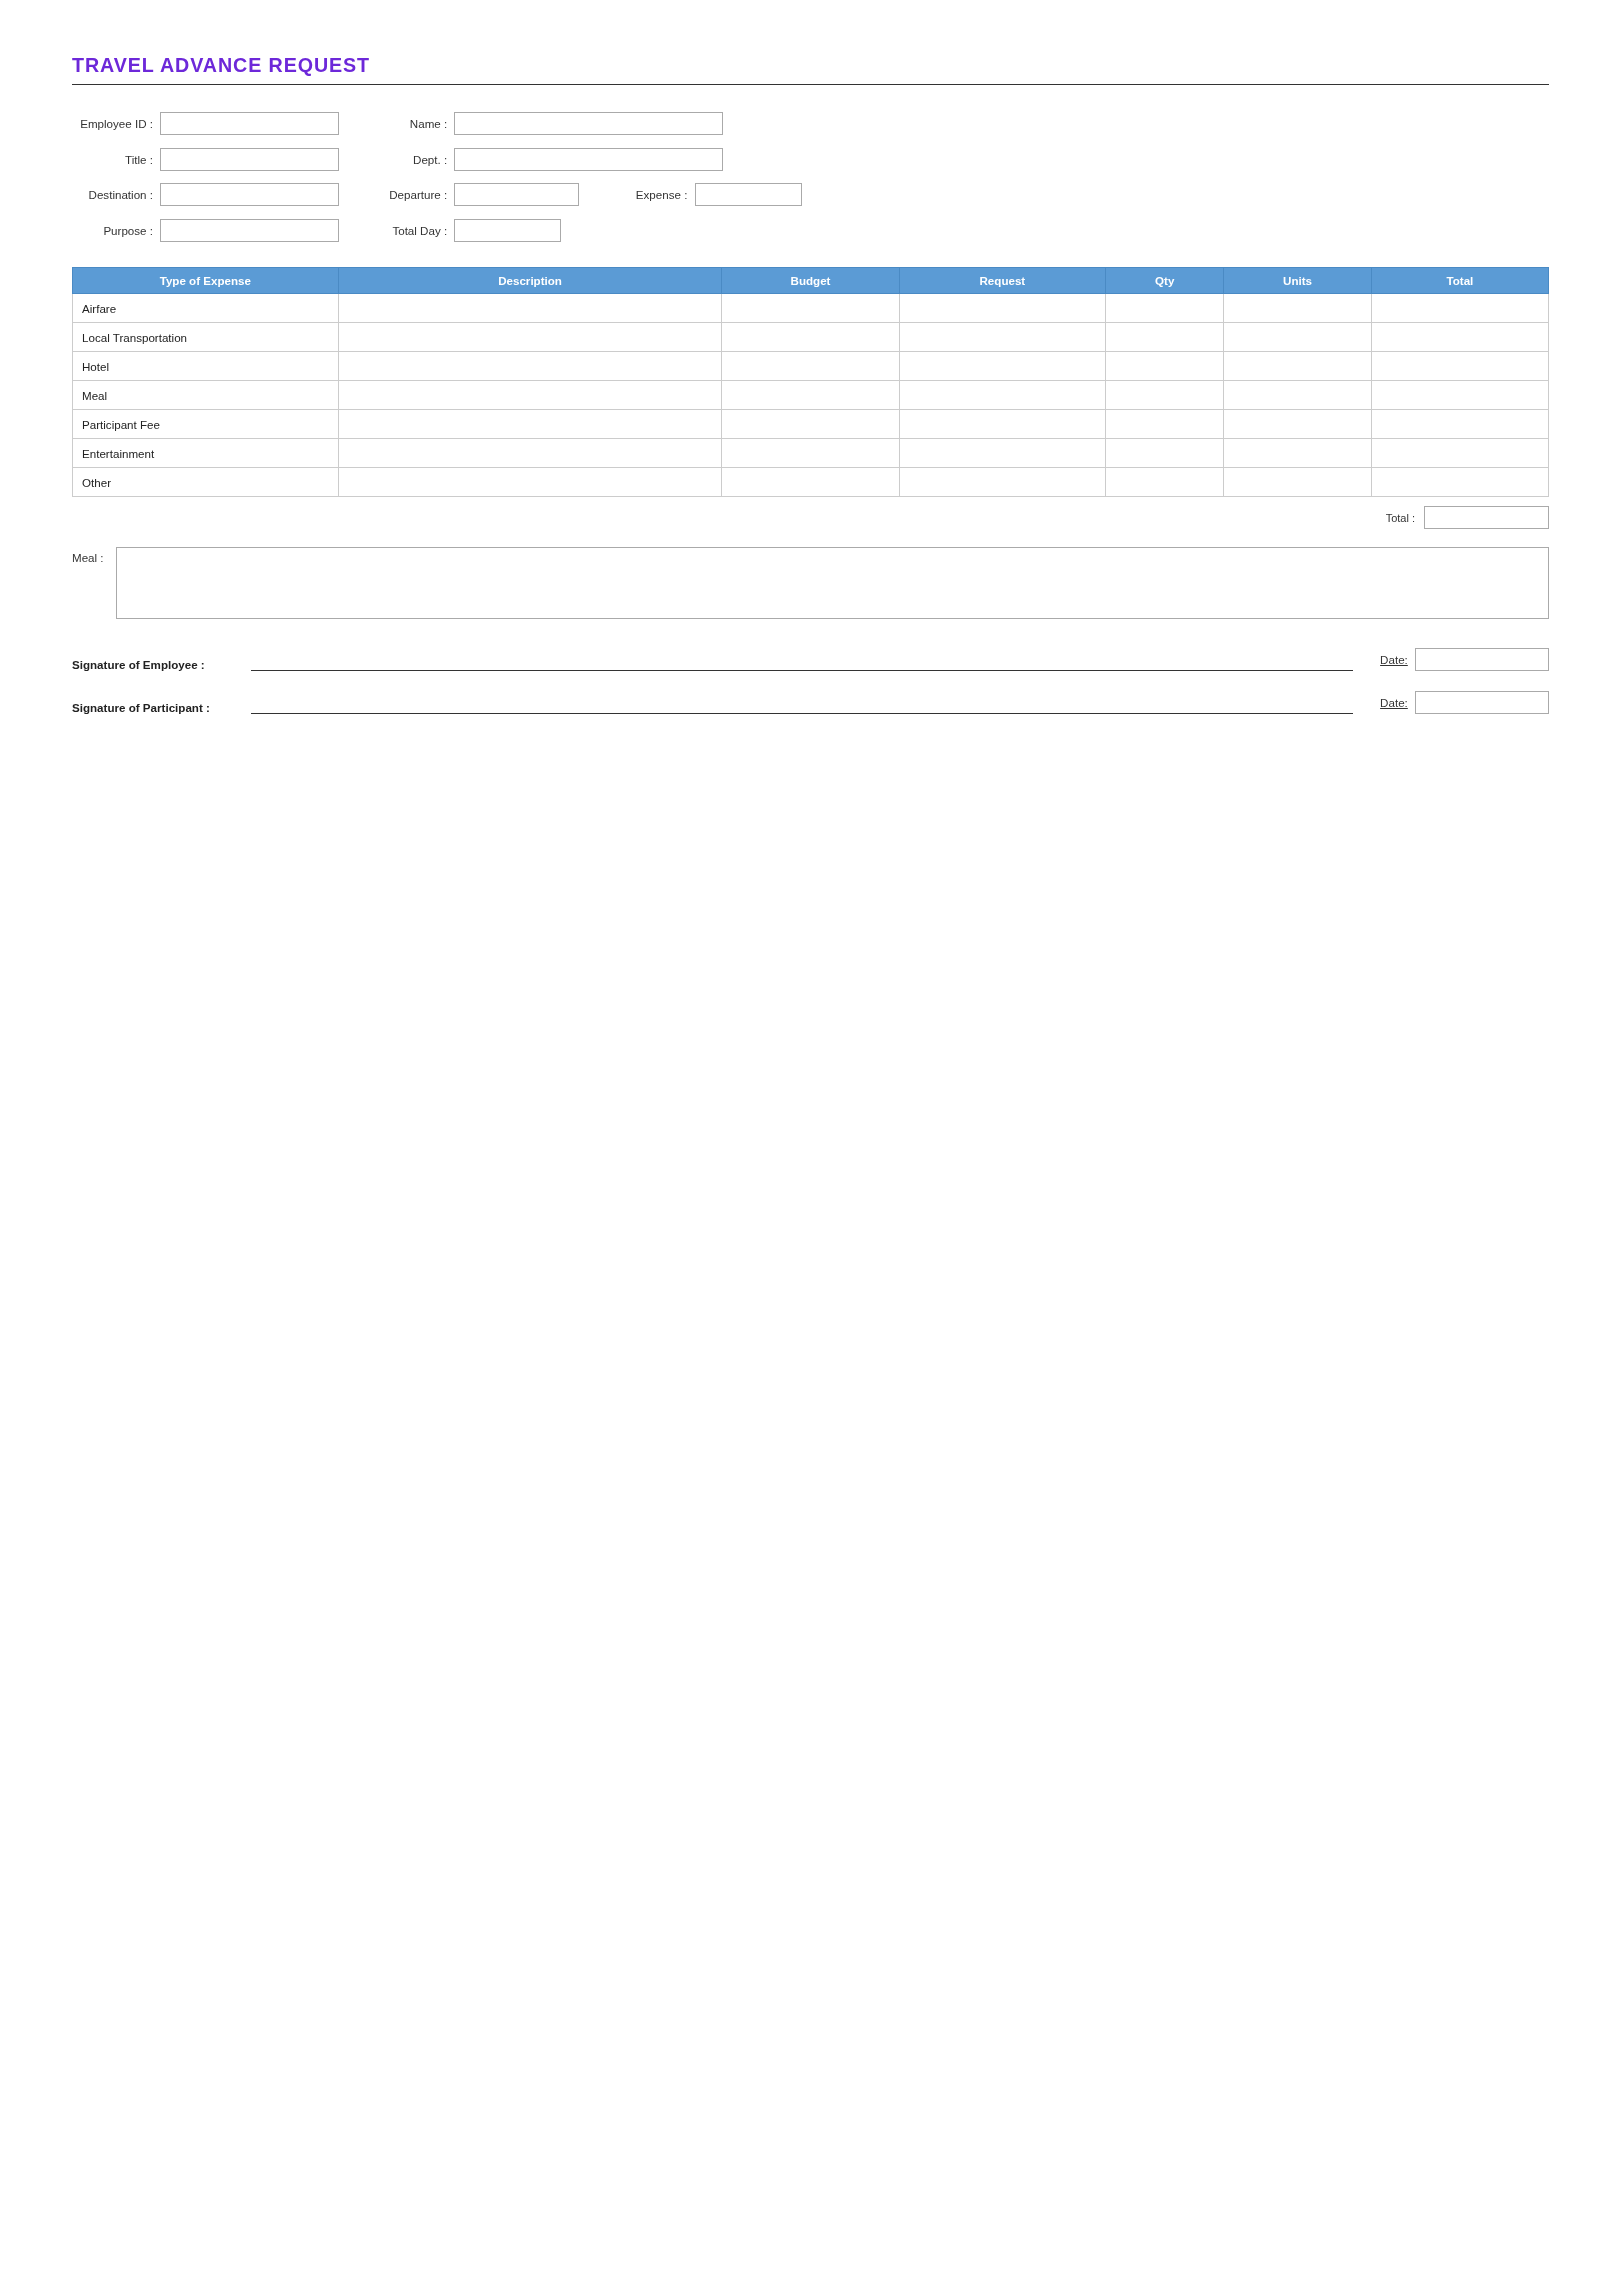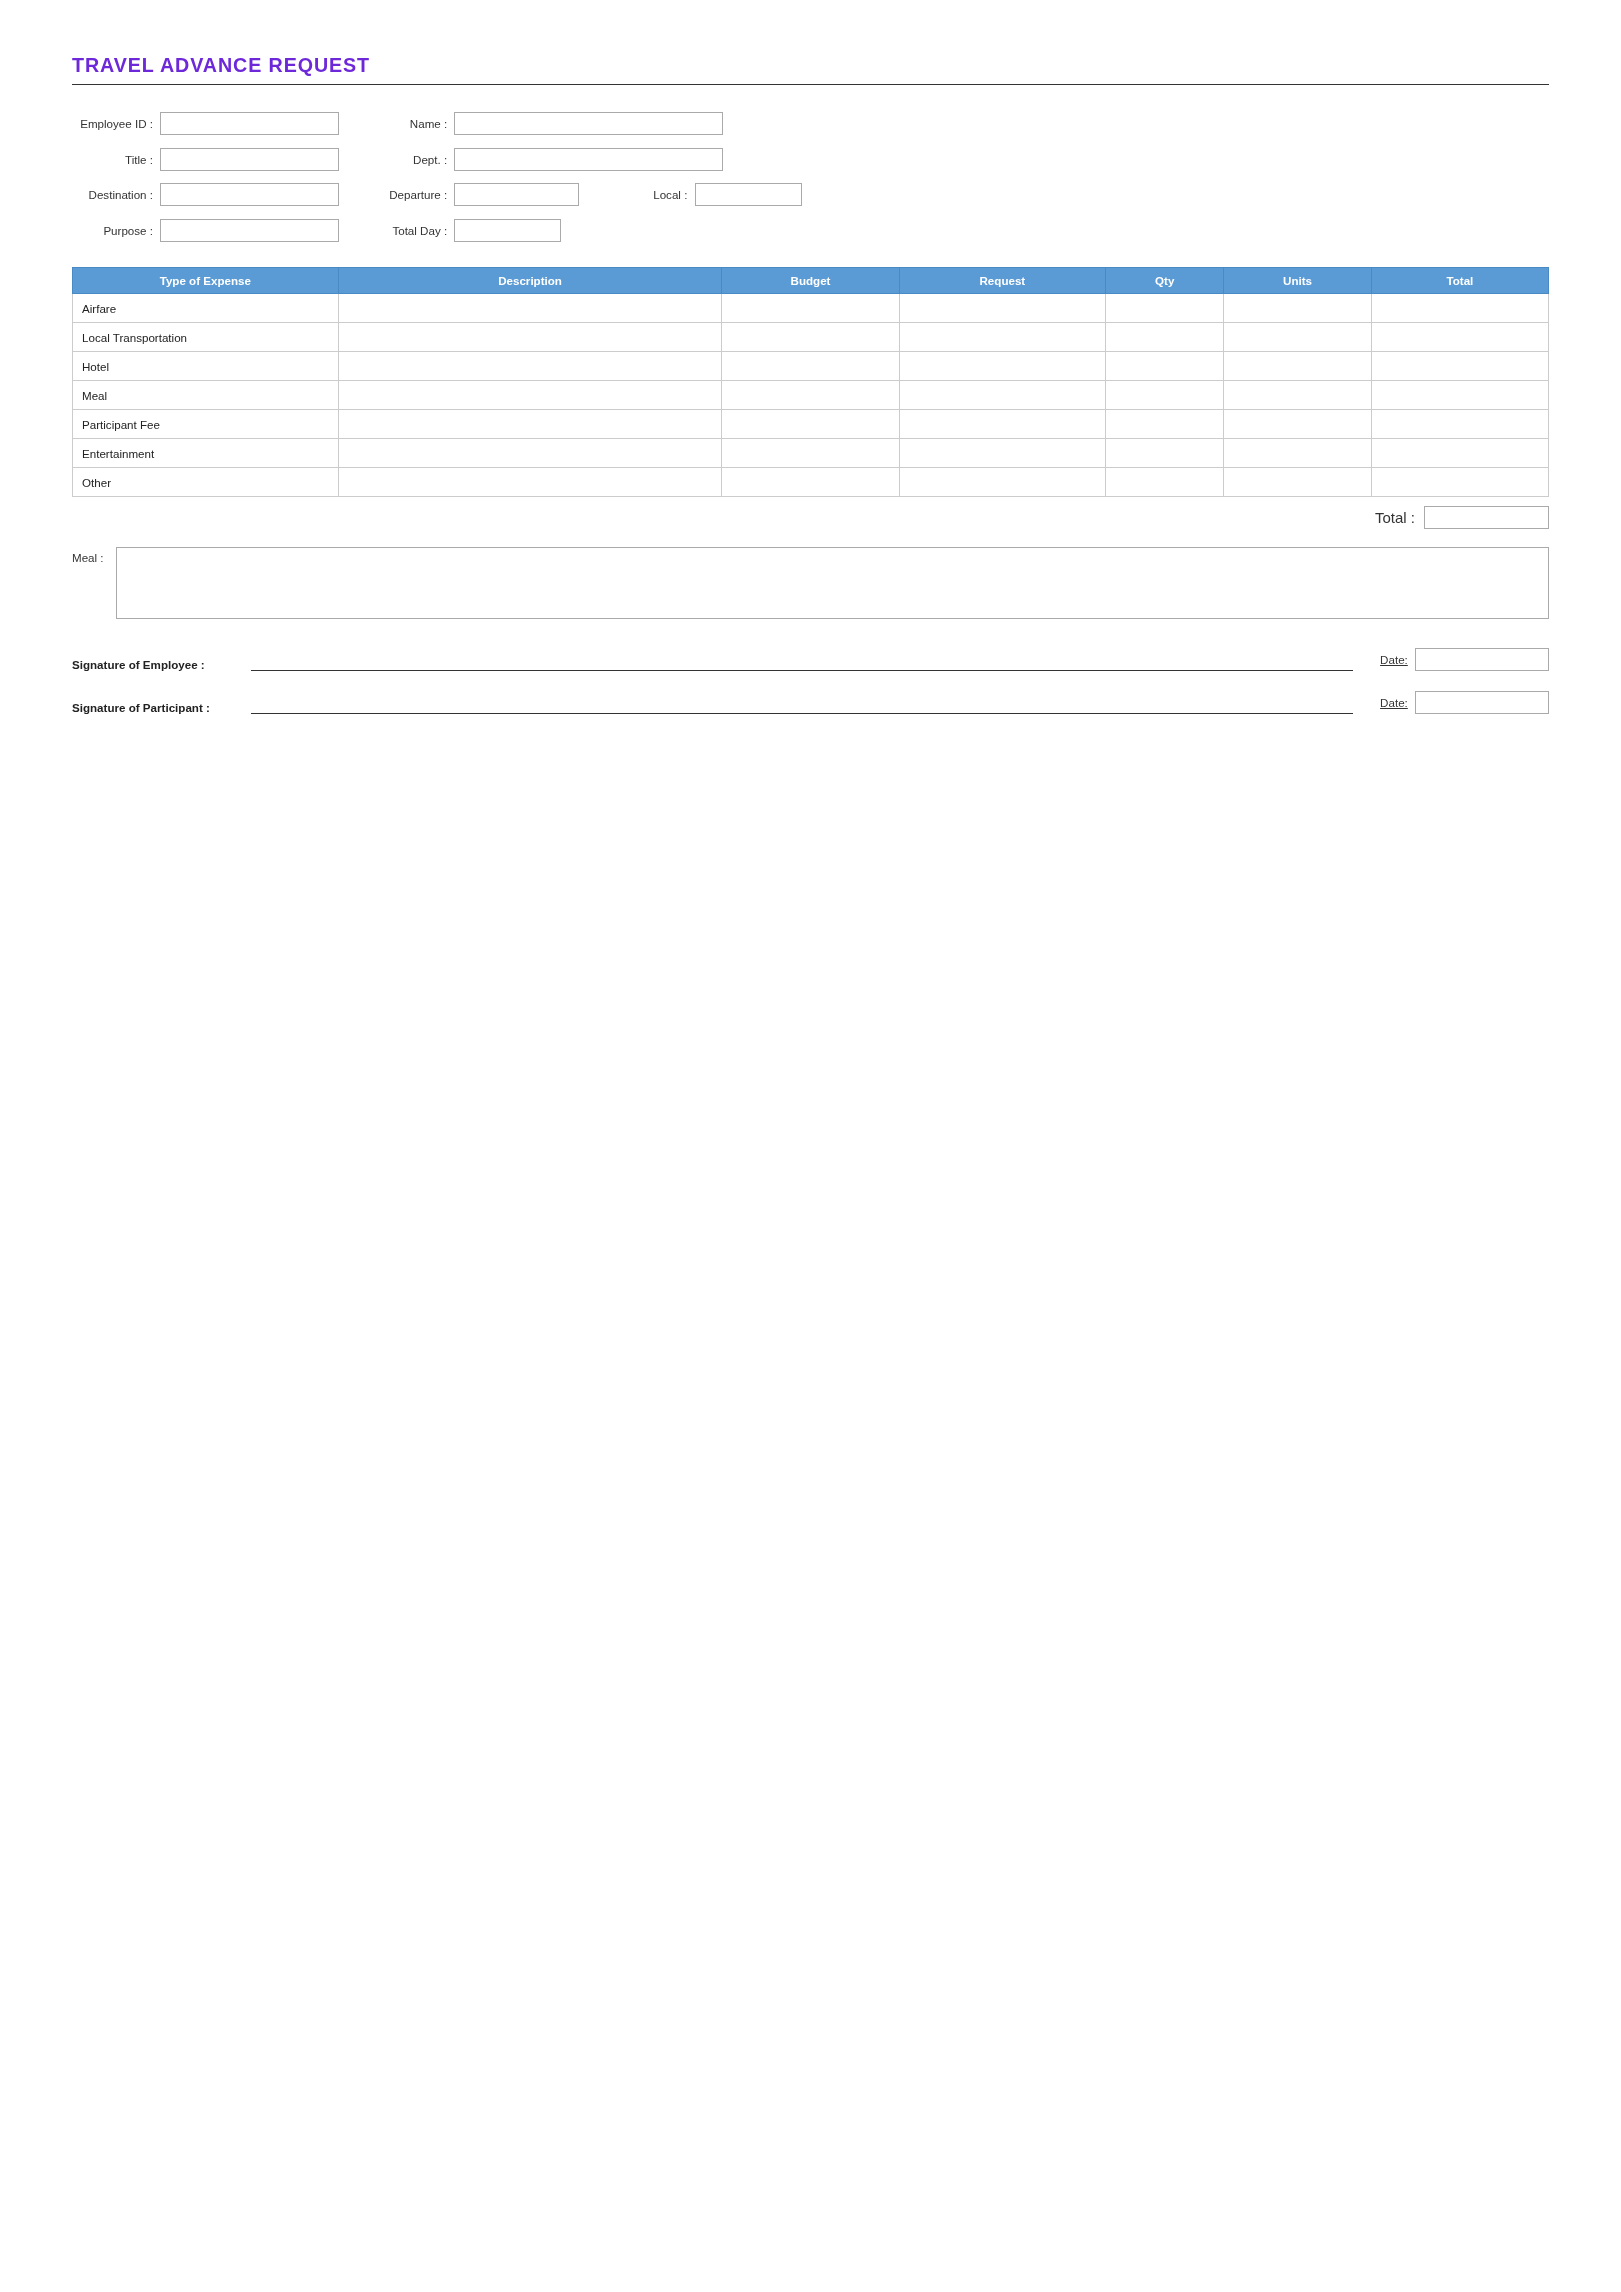--- a/index.html
+++ b/index.html
@@ -103,21 +103,21 @@
     .total-row {
       display: flex;
       justify-content: flex-end;
       align-items: center;
       gap: 9px;
       margin-bottom: 18px;
       padding-right: 0;
     }
 
     .total-row label {
-      font-size: 15px;
+      font-size: 11px;
       color: #333;
     }
 
     .total-row input[type="text"] {
       border: 0.9px solid #aaa;
       height: 23px;
       width: 125px;
       padding: 1.8px 5.4px;
       font-size: 11.6px;
       outline: none;
@@ -237,21 +237,21 @@
   <div class="form-row">
     <div class="form-group">
       <label>Destination :</label>
       <input type="text" class="input-destination" style="">
     </div>
     <div class="form-group">
       <label>Departure :</label>
       <input type="text" class="input-departure" style="">
     </div>
     <div class="form-group">
-      <label>Local :</label>
+      <label>Expense :</label>
       <input type="text" class="input-return" style="">
     </div>
   </div>
 
   <div class="form-row">
     <div class="form-group">
       <label>Purpose :</label>
       <input type="text" class="input-purpose" style="">
     </div>
     <div class="form-group">

